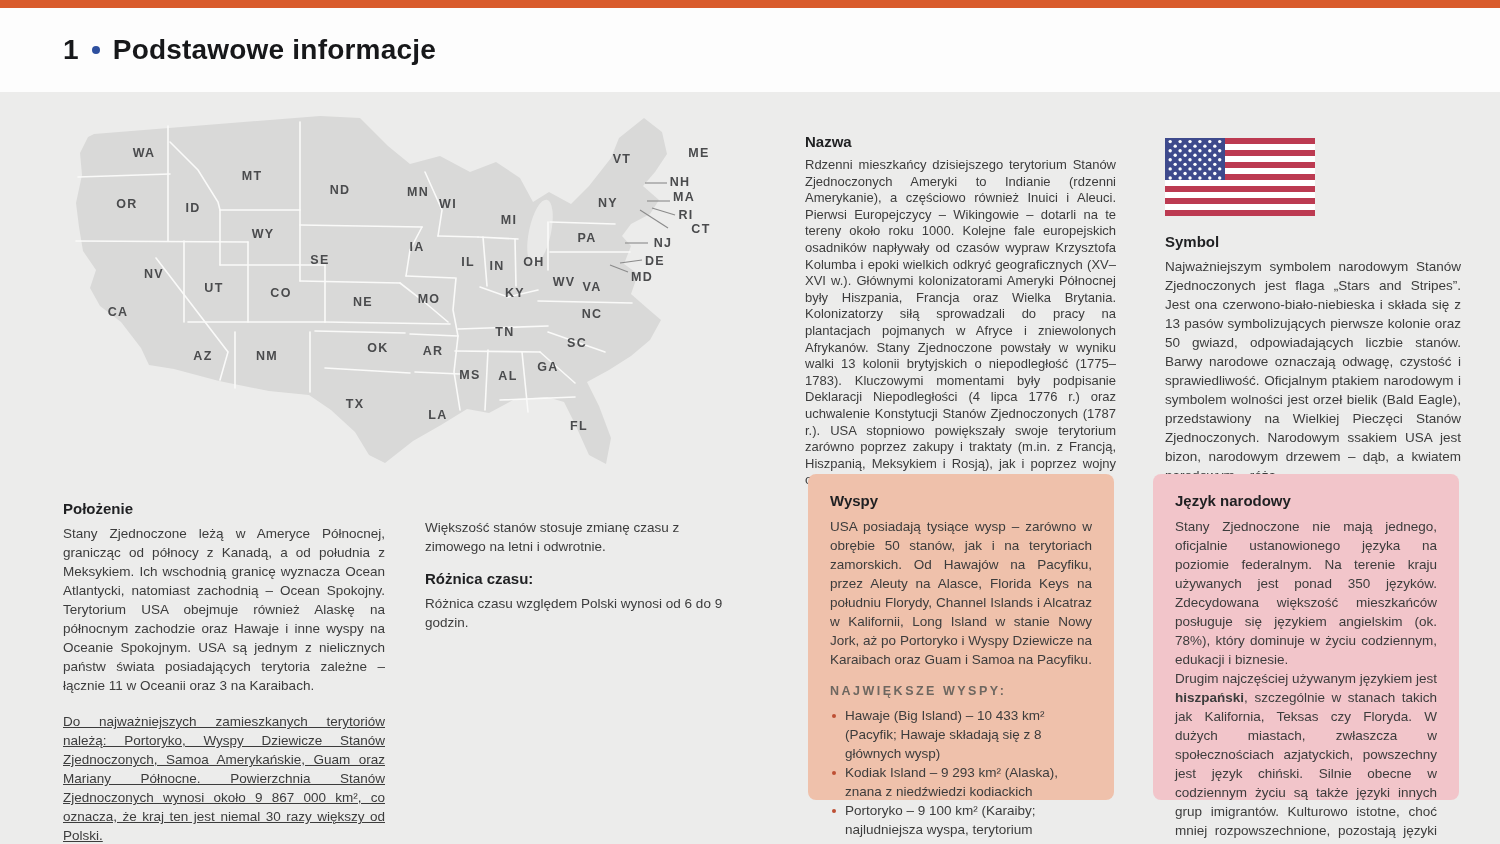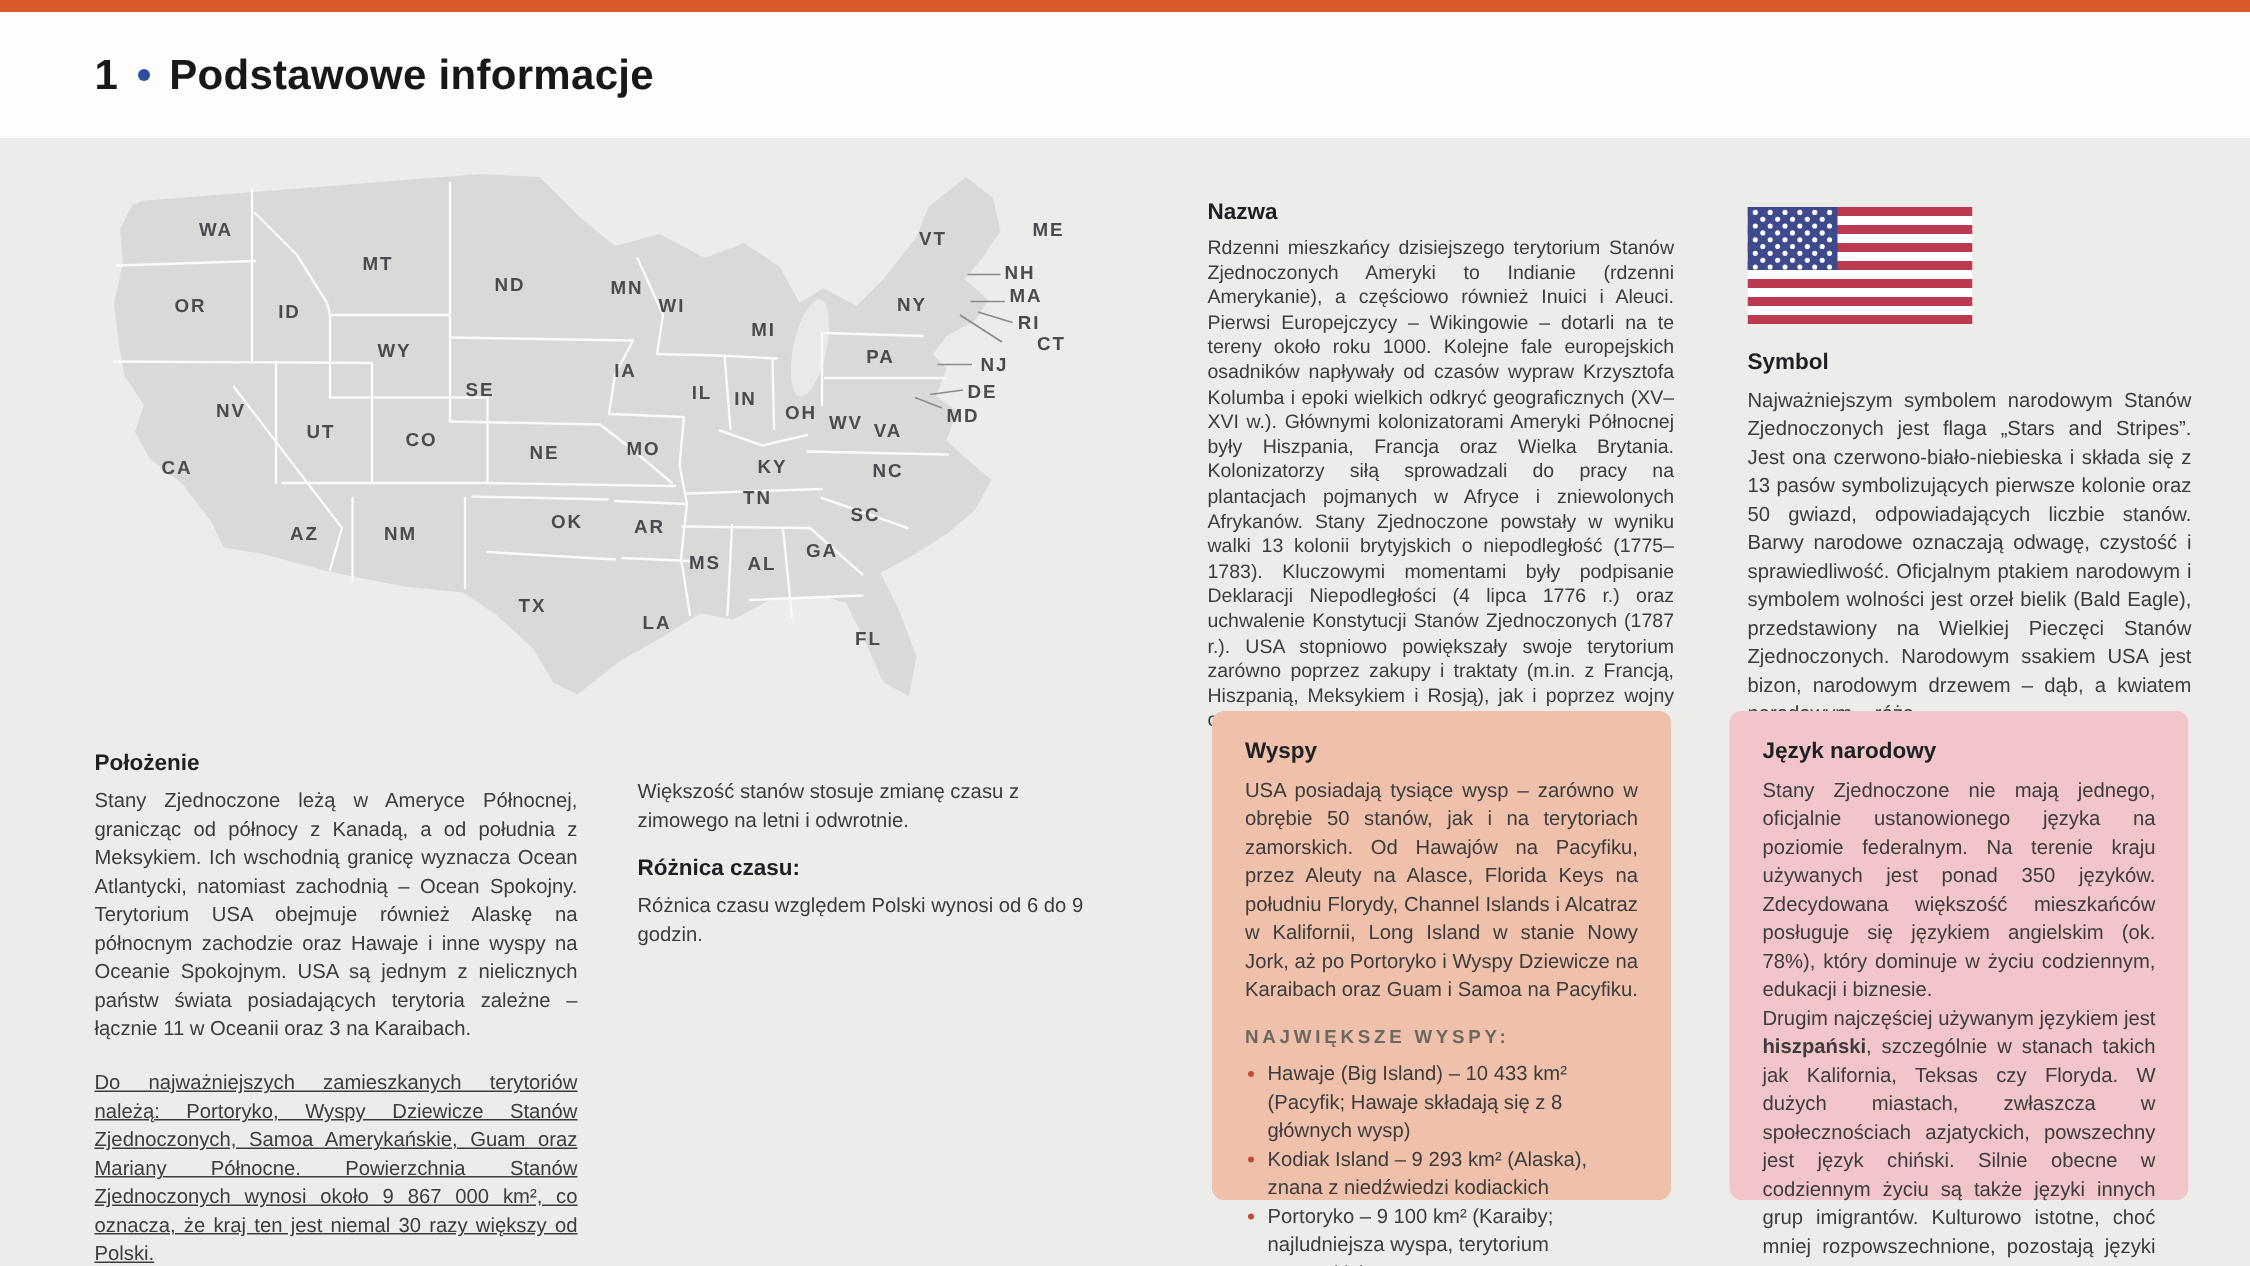--- a/index.html
+++ b/index.html
@@ -151,23 +151,23 @@
       <div class="state-label" style="left: 347px; top: 137px;">IA</div>
       <div class="state-label" style="left: 359px; top: 189px;">MO</div>
       <div class="state-label" style="left: 363px; top: 241px;">AR</div>
       <div class="state-label" style="left: 368px; top: 305px;">LA</div>
       <div class="state-label" style="left: 378px; top: 94px;">WI</div>
       <div class="state-label" style="left: 398px; top: 152px;">IL</div>
       <div class="state-label" style="left: 400px; top: 265px;">MS</div>
       <div class="state-label" style="left: 427px; top: 156px;">IN</div>
       <div class="state-label" style="left: 438px; top: 266px;">AL</div>
       <div class="state-label" style="left: 439px; top: 110px;">MI</div>
-      <div class="state-label" style="left: 445px; top: 201px;">KY</div>
+      <div class="state-label" style="left: 445px; top: 183px;">KY</div>
       <div class="state-label" style="left: 435px; top: 222px;">TN</div>
-      <div class="state-label" style="left: 464px; top: 165px; text-align: right;">OH</div>
+      <div class="state-label" style="left: 464px; top: 152px; text-align: right;">OH</div>
       <div class="state-label" style="left: 478px; top: 257px;">GA</div>
       <div class="state-label" style="left: 494px; top: 172px;">WV</div>
       <div class="state-label" style="left: 507px; top: 233px;">SC</div>
       <div class="state-label" style="left: 509px; top: 316px;">FL</div>
       <div class="state-label" style="left: 522px; top: 177px;">VA</div>
       <div class="state-label" style="left: 522px; top: 204px;">NC</div>
       <div class="state-label" style="left: 517px; top: 128px;">PA</div>
       <div class="state-label" style="left: 538px; top: 93px;">NY</div>
       <div class="state-label" style="left: 552px; top: 49px;">VT</div>
       <div class="state-label" style="left: 590px; top: 43px; margin-left: 39px;">ME</div>

